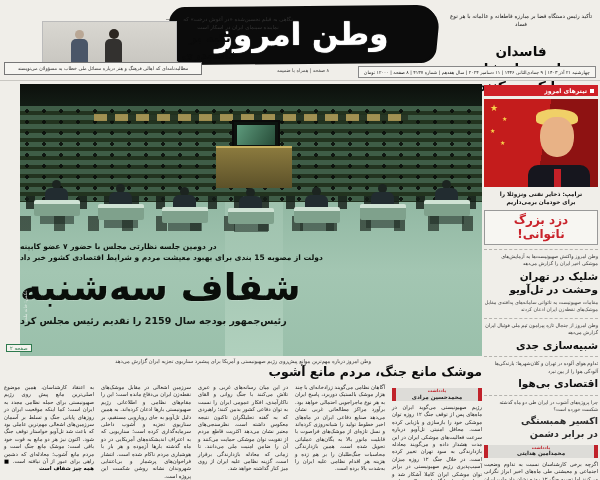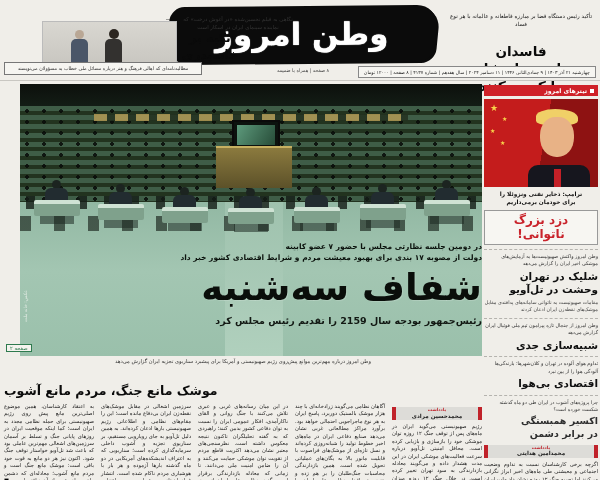--- a/index.html
+++ b/index.html
@@ -45,21 +45,21 @@
   .ph-rostrum{position:absolute;top:62px;left:196px;width:76px;height:40px;background:linear-gradient(#8b7a3e,#5c5129);border-top:2px solid #c7b061;}
   .ph-floor{position:absolute;top:118px;left:0;right:0;bottom:0;background:linear-gradient(#92b8a3,#a3c6b2 45%,#9ac0ab);}
   .ph-aisle{position:absolute;top:118px;left:205px;width:58px;bottom:0;background:linear-gradient(#9fc2ae,#b0d0bd);}
   .ph-row-far{position:absolute;top:112px;left:6px;right:6px;height:13px;background:repeating-linear-gradient(90deg,rgba(20,28,22,.8) 0 9px,transparent 9px 26px);}
   .ph-row-far2{position:absolute;top:132px;left:0;right:0;height:15px;background:repeating-linear-gradient(90deg,rgba(24,34,26,.65) 0 11px,transparent 11px 34px);}
   .desk{position:absolute;width:46px;height:44px;}
   .desk .head{position:absolute;top:0;left:18px;width:9px;height:9px;border-radius:50%;background:#1c2420;}
   .desk .torso{position:absolute;top:8px;left:11px;width:23px;height:16px;border-radius:6px 6px 0 0;background:#222c30;}
   .desk .front{position:absolute;top:20px;left:0;width:46px;height:16px;background:linear-gradient(#cfe2d4 0 4px,#7fa18c 4px);border-radius:2px;}
   .desk .leg{position:absolute;top:36px;left:6px;width:34px;height:8px;background:rgba(30,42,34,.55);}
-  .ph-caption-zone{position:absolute;left:15px;right:0;top:158px;text-align:right;color:#0b120d;}
+  .ph-caption-zone{position:absolute;left:0;right:0;top:158px;text-align:left;color:#0b120d;}
   .ph-k1{font-size:7.5px;font-weight:bold;}
   .ph-k2{font-size:7.5px;font-weight:bold;margin-top:2px;}
   .ph-head{font-size:37px;font-weight:bold;color:#0a0e0a;margin-top:4px;letter-spacing:-1px;text-shadow:1px 1px 0 rgba(255,255,255,.15);}
   .ph-sub{font-size:9.5px;font-weight:bold;margin-top:6px;color:#121813;}
   .ph-credit{position:absolute;left:3px;bottom:34px;font-size:4.6px;color:#e8efe9;writing-mode:vertical-rl;transform:rotate(180deg);opacity:.9;}
   .page-tag{top:344px;left:6px;font-size:5.2px;color:#2e7a4e;border:1px solid #2e7a4e;padding:0 3px;background:#f4f3ee;}
 
   
   .rail{top:85px;right:2px;width:114px;display:flex;flex-direction:column;}
   .rail-bar{background:#cf2128;color:#fff;font-size:6.2px;font-weight:bold;height:11px;display:flex;align-items:center;justify-content:flex-start;padding:0 4px;gap:3px;}
@@ -79,21 +79,21 @@
   .rail-item .h2{font-size:9.5px;font-weight:bold;color:#2e2e2e;line-height:1.35;margin-top:2px;}
   .rail-item .note{font-size:4.9px;color:#444;line-height:1.5;margin-top:2px;}
   .byline{margin-top:4px;height:13px;background:#dddcd8;border-left:4px solid #c0222a;border-right:4px solid #c0222a;display:flex;flex-direction:column;align-items:center;justify-content:center;}
   .byline .lab{font-size:4.4px;color:#c0222a;font-weight:bold;line-height:1.1;}
   .byline .nm{font-size:5.6px;color:#222;font-weight:bold;line-height:1.2;}
   .rail-body{margin-top:3px;font-size:5.3px;line-height:1.42;color:#222;text-align:justify;}
 
   
   .article{top:358px;left:4px;width:478px;}
   .art-kick{font-size:5.2px;color:#333;text-align:center;}
-  .art-head{font-size:12.5px;font-weight:bold;color:#0b0b0b;text-align:left;margin-top:19px;}
+  .art-head{font-size:12.5px;font-weight:bold;color:#0b0b0b;text-align:right;margin-top:0;}
   .art-cols{display:flex;gap:7px;margin-top:5px;}
   .col{flex:1;font-size:5.3px;line-height:1.4;color:#222;text-align:justify;}
   .closing{font-weight:bold;color:#000;}
   .art-byline{margin-bottom:3px;}
 </style>
 </head>
 <body>
 
 <div id="page">
 
@@ -182,21 +182,21 @@
       </div>
     <div class="desk" style="top:96px;left:404px">
         <div class="head"></div>
         <div class="torso"></div>
         <div class="front"></div>
         <div class="leg"></div>
       </div>
 
     <div class="ph-caption-zone">
       <div class="ph-k1">در دومین جلسه نظارتی مجلس با حضور ۷ عضو کابینه</div>
-      <div class="ph-k2">دولت از مصوبه ۱۷ بندی برای بهبود معیشت مردم و شرایط اقتصادی کشور خبر داد</div>
+      <div class="ph-k2">دولت از مصوبه 15 بندی برای بهبود معیشت مردم و شرایط اقتصادی کشور خبر داد</div>
       <div class="ph-head">شفاف سه‌شنبه</div>
       <div class="ph-sub">رئیس‌جمهور بودجه سال 2159 را تقدیم رئیس مجلس کرد</div>
     </div>
     <div class="ph-credit">عکس: خانه ملت</div>
   </div>
   <div class="abs page-tag">صفحه ۲</div>
 
   <div class="abs rail">
     <div class="rail-bar">
       <span class="sq"></span>

